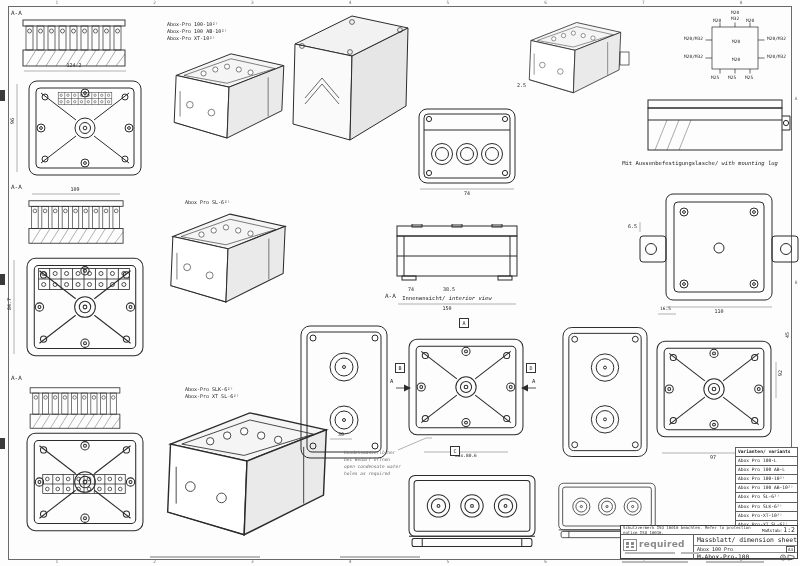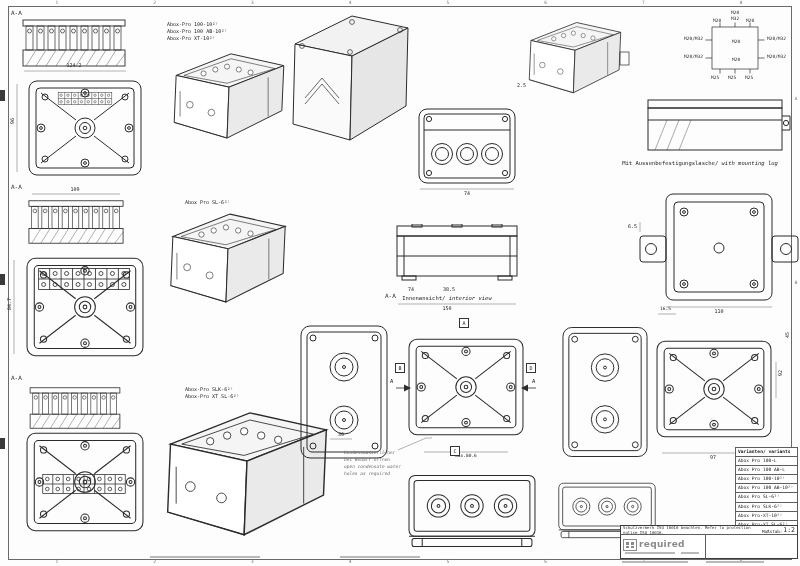--- a/index.html
+++ b/index.html
@@ -27,21 +27,21 @@
   
   .variants{position:absolute;left:735px;top:447px;width:63px;background:#fff;z-index:4}
   .variants .vrow{height:8.1px;line-height:8.3px;font-size:4.6px;border:0.5px solid #5e5e5e;
                   border-top:none;padding-left:2px;overflow:hidden;background:#fff}
   .variants .vrow:first-child{border-top:0.5px solid #5e5e5e}
   
   .tblock{position:absolute;left:620px;top:525px;width:178px;height:34px;border:0.8px solid #3d3d3d;
           background:#fff;box-sizing:border-box;z-index:4}
   .tb-r1{display:flex;height:8px;border-bottom:0.6px solid #5e5e5e;align-items:center}
   .tb-prot{flex:1;font-size:4.0px;padding-left:2px;color:#333;overflow:hidden}
-  .tb-scale{display:flex;align-items:flex-end;padding-right:2px}
+  .tb-scale{display:flex;align-items:center;padding-right:2px}
   .tb-scale .lbl{font-size:4.2px;margin-right:1px}
   .tb-scale .val{font-size:6.5px}
   .tb-r2{display:flex;height:24px}
   .tb-logo{width:84px;border-right:0.6px solid #5e5e5e;position:relative}
   .brand{position:absolute;left:18px;top:4px;font-size:9px;font-weight:bold;letter-spacing:0.3px;
          color:#8a8a8a;font-family:"DejaVu Sans","Liberation Sans",sans-serif}
   .tb-main{flex:1;display:flex;flex-direction:column}
   .tb-title{height:10px;line-height:10px;font-size:6.4px;padding-left:3px;border-bottom:0.4px solid #8a8a8a;white-space:nowrap}
   .tb-prod{height:6px;line-height:6px;font-size:5px;padding-left:3px;display:flex;align-items:center;border-bottom:0.4px solid #8a8a8a}
   .a3box{margin-left:auto;margin-right:2px;border:0.5px solid #555;font-size:4.2px;line-height:5px;padding:0 1px}
@@ -495,15 +495,30 @@
           <rect x="0.5" y="0.5" width="13" height="11" fill="none" stroke="#8a8a8a" stroke-width="1"></rect>
           <rect x="3" y="3" width="3" height="3" fill="#8a8a8a"></rect>
             <rect x="8" y="3" width="3" height="3" fill="#8a8a8a"></rect>
           <rect x="3" y="7" width="3" height="2" fill="#8a8a8a"></rect>
             <rect x="8" y="7" width="3" height="2" fill="#8a8a8a"></rect>
         </svg>
         <span class="brand">required</span>
         <div class="microbar" style="left:4px;top:17px;width:50px"></div>
         <div class="microbar" style="left:60px;top:17px;width:18px"></div>
       </div>
+      <div class="tb-main">
+        <div class="tb-title">Massblatt/ dimension sheet</div>
+        <div class="tb-prod">
+          <span>Abox 100 Pro</span>
+          <span class="a3box">A3</span>
+        </div>
+        <div class="tb-doc">
+          <span>M-Abox-Pro-100</span>
+          <svg class="projsym" width="16" height="7">
+            <circle cx="4" cy="3.5" r="2.6" fill="none" stroke="#444" stroke-width="0.7"></circle>
+            <circle cx="4" cy="3.5" r="1" fill="none" stroke="#444" stroke-width="0.5"></circle>
+            <polygon points="9,1 15,2.2 15,4.8 9,6" fill="none" stroke="#444" stroke-width="0.7"></polygon>
+          </svg>
+        </div>
+      </div>
     </div>
   </div>
 </div>
 
 </body></html>

